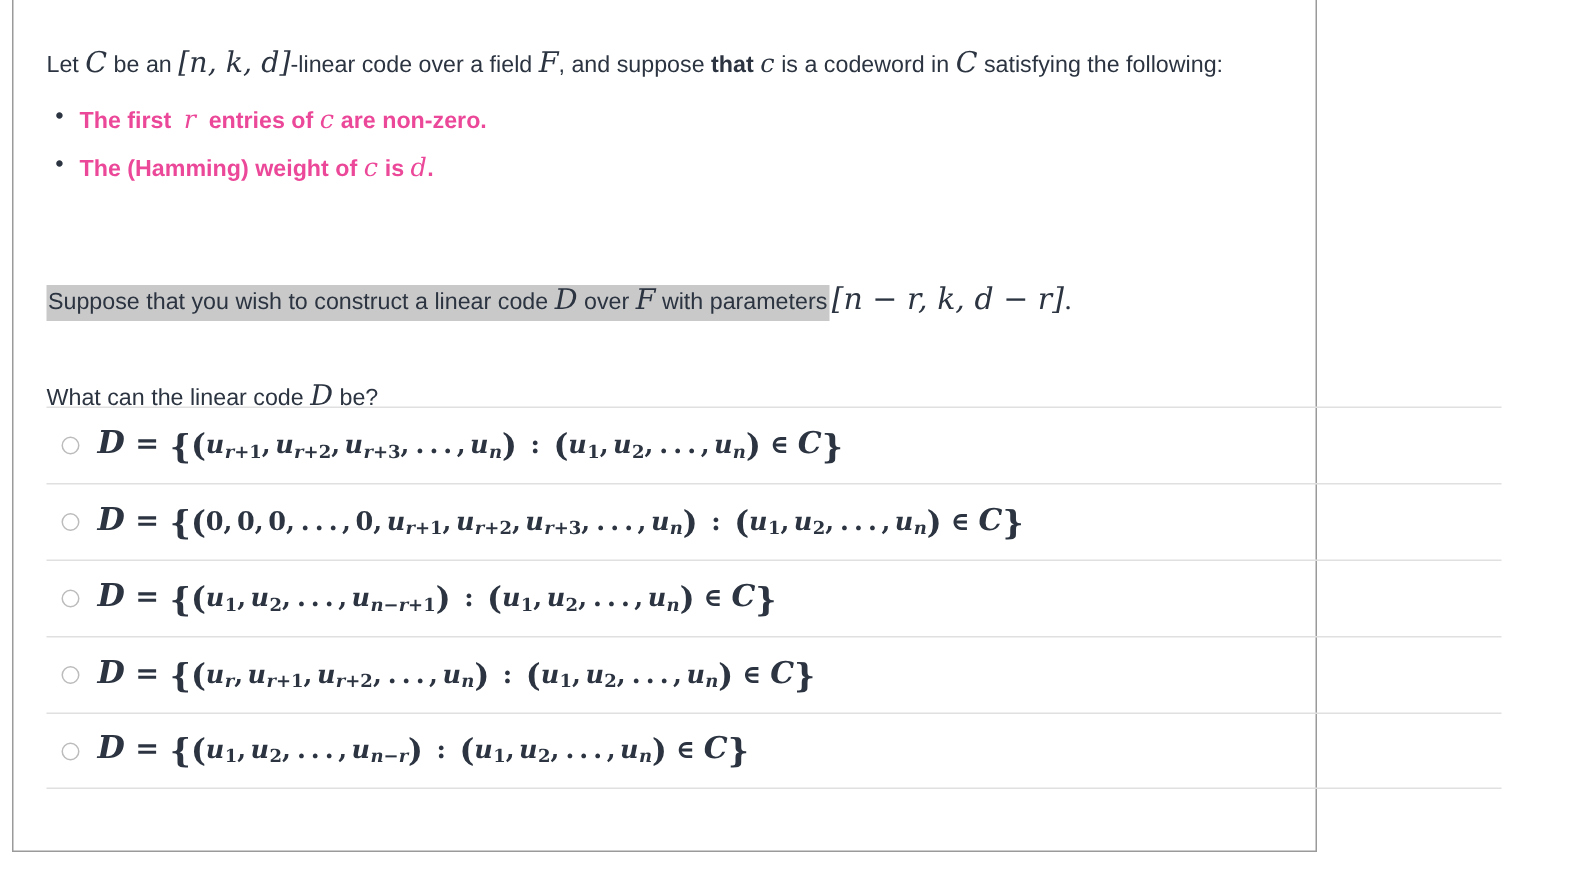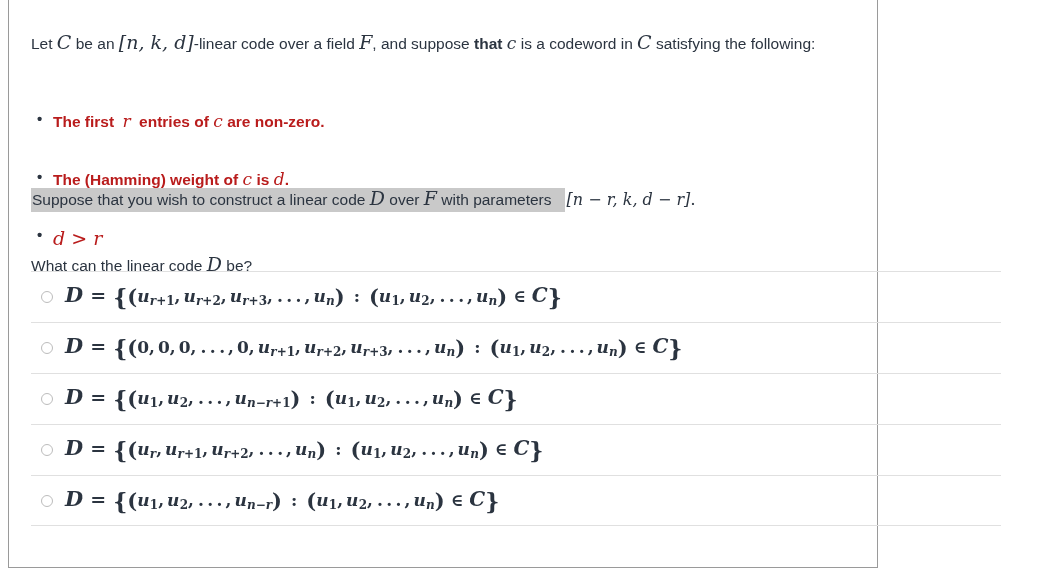--- a/index.html
+++ b/index.html
@@ -90,22 +90,21 @@
     padding: 0 0 0 22px;
     list-style: none;
   }
   #bullets li {
     position: relative;
     font-weight: bold;
     font-size: 15.5px;
     line-height: 1.0;
     margin-bottom: 15px;
     white-space: nowrap;
-    color: #b91c1c;
-    margin-top: 41px;
+    color: #ec4899;
   }
   #bullets li::before {
     content: "\2022";
     position: absolute;
     left: -16px;
     top: -2px;
     font-size: 15px;
     color: #2b3440;
   }
   #bullets li .mt,
@@ -114,21 +113,21 @@
   
   #construct-line {
     position: absolute;
     left: 0;
     top: 184px;
     white-space: nowrap;
     font-size: 15.5px;
   }
   #construct-line .hl {
     background: #c9c9c9;
-    padding: 3px 13px 4px 1px;
+    padding: 3px 1px 4px 1px;
     box-decoration-break: clone;
     -webkit-box-decoration-break: clone;
   }
   #construct-line .tail {
     padding-left: 2px;
   }
 
   #ask-line {
     position: absolute;
     left: 0;
@@ -219,27 +218,24 @@
       <span>Let </span><span class="mbig">C</span><span> be an </span><span class="mbig">[n, k, d]</span><span>-linear code over a field </span><span class="mbig">F</span><span>, and suppose </span><span style="font-weight:bold">that </span><span class="mt">c</span><span> is a codeword in </span><span class="mbig">C</span><span> satisfying the following:</span>
     </div>
 
     <ul id="bullets">
       <li>
         <span>The first </span><span class="mt" style="padding:0 4px">r</span><span> entries of </span><span class="mt">c</span><span> are non-zero.</span>
       </li>
       <li>
         <span>The (Hamming) weight of </span><span class="mt">c</span><span> is </span><span class="mt">d</span><span>.</span>
       </li>
-      <li>
-        <span class="mbig">d &gt; r</span>
-      </li>
     </ul>
 
     <div id="construct-line" class="prose">
-      <span class="hl"><span>Suppose that you wish to construct a linear code </span><span class="mbig">D</span><span> over </span><span class="mbig">F</span><span> with parameters</span></span><span class="tail"><span class="mbig" style="font-size:16px">[n − r, k, d − r]</span><span class="mdelim" style="font-size:17px">.</span></span>
+      <span class="hl"><span>Suppose that you wish to construct a linear code </span><span class="mbig">D</span><span> over </span><span class="mbig">F</span><span> with parameters</span></span><span class="tail"><span class="mbig" style="font-size:20px">[n − r, k, d − r]</span><span class="mdelim" style="font-size:17px">.</span></span>
     </div>
 
     <div id="ask-line" class="prose">
       <span>What can the linear code </span><span class="mbig">D</span><span> be?</span>
     </div>
 
     <div id="answer-list">
       <div class="answer-row">
         <span class="radio"></span>
         <span class="answer-math"><span class="mbig" style="font-size:21px">D</span><span class="op" style="font-size:19px;padding:0 7px">=</span><span class="brace">{</span><span class="paren">(</span><span class="mt">u</span><span class="sub">r<span class="n">+</span><span class="n">1</span></span><span class="comma">,</span><span class="mt">u</span><span class="sub">r<span class="n">+</span><span class="n">2</span></span><span class="comma">,</span><span class="mt">u</span><span class="sub">r<span class="n">+</span><span class="n">3</span></span><span class="comma">,</span><span class="dots">. . .</span><span class="comma">,</span><span class="mt">u</span><span class="sub">n</span><span class="paren">)</span><span class="colonsep">:</span><span class="paren">(</span><span class="mt">u</span><span class="sub"><span class="n">1</span></span><span class="comma">,</span><span class="mt">u</span><span class="sub"><span class="n">2</span></span><span class="comma">,</span><span class="dots">. . .</span><span class="comma">,</span><span class="mt">u</span><span class="sub">n</span><span class="paren">)</span><span class="op" style="font-size:17px;padding:0 6px">∈</span><span class="mbig" style="font-size:20px">C</span><span class="brace">}</span></span>

